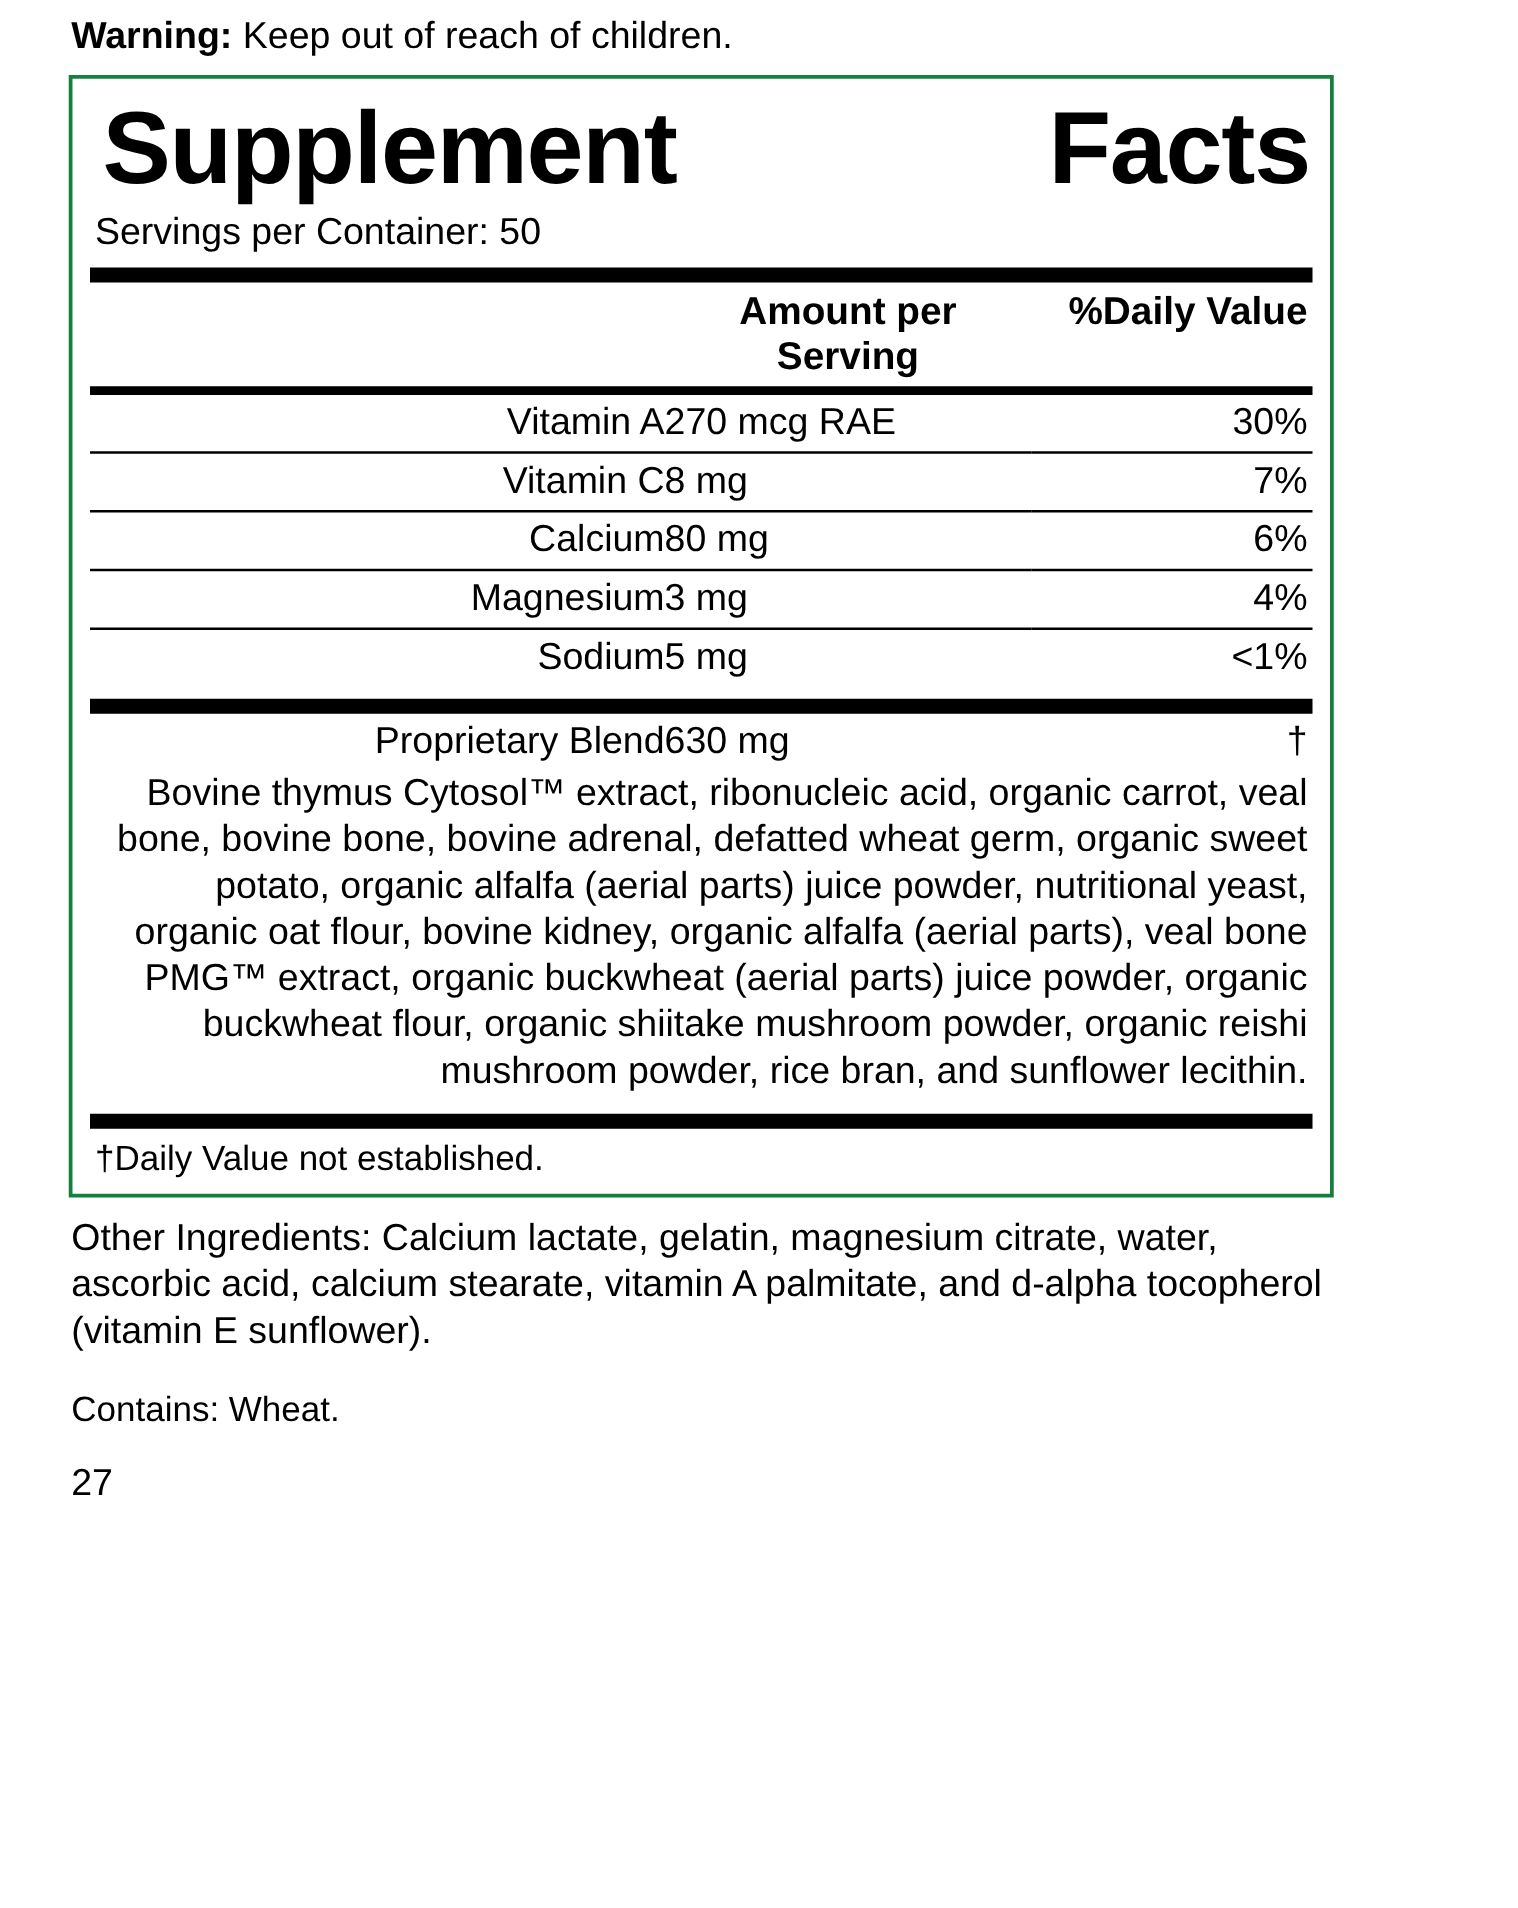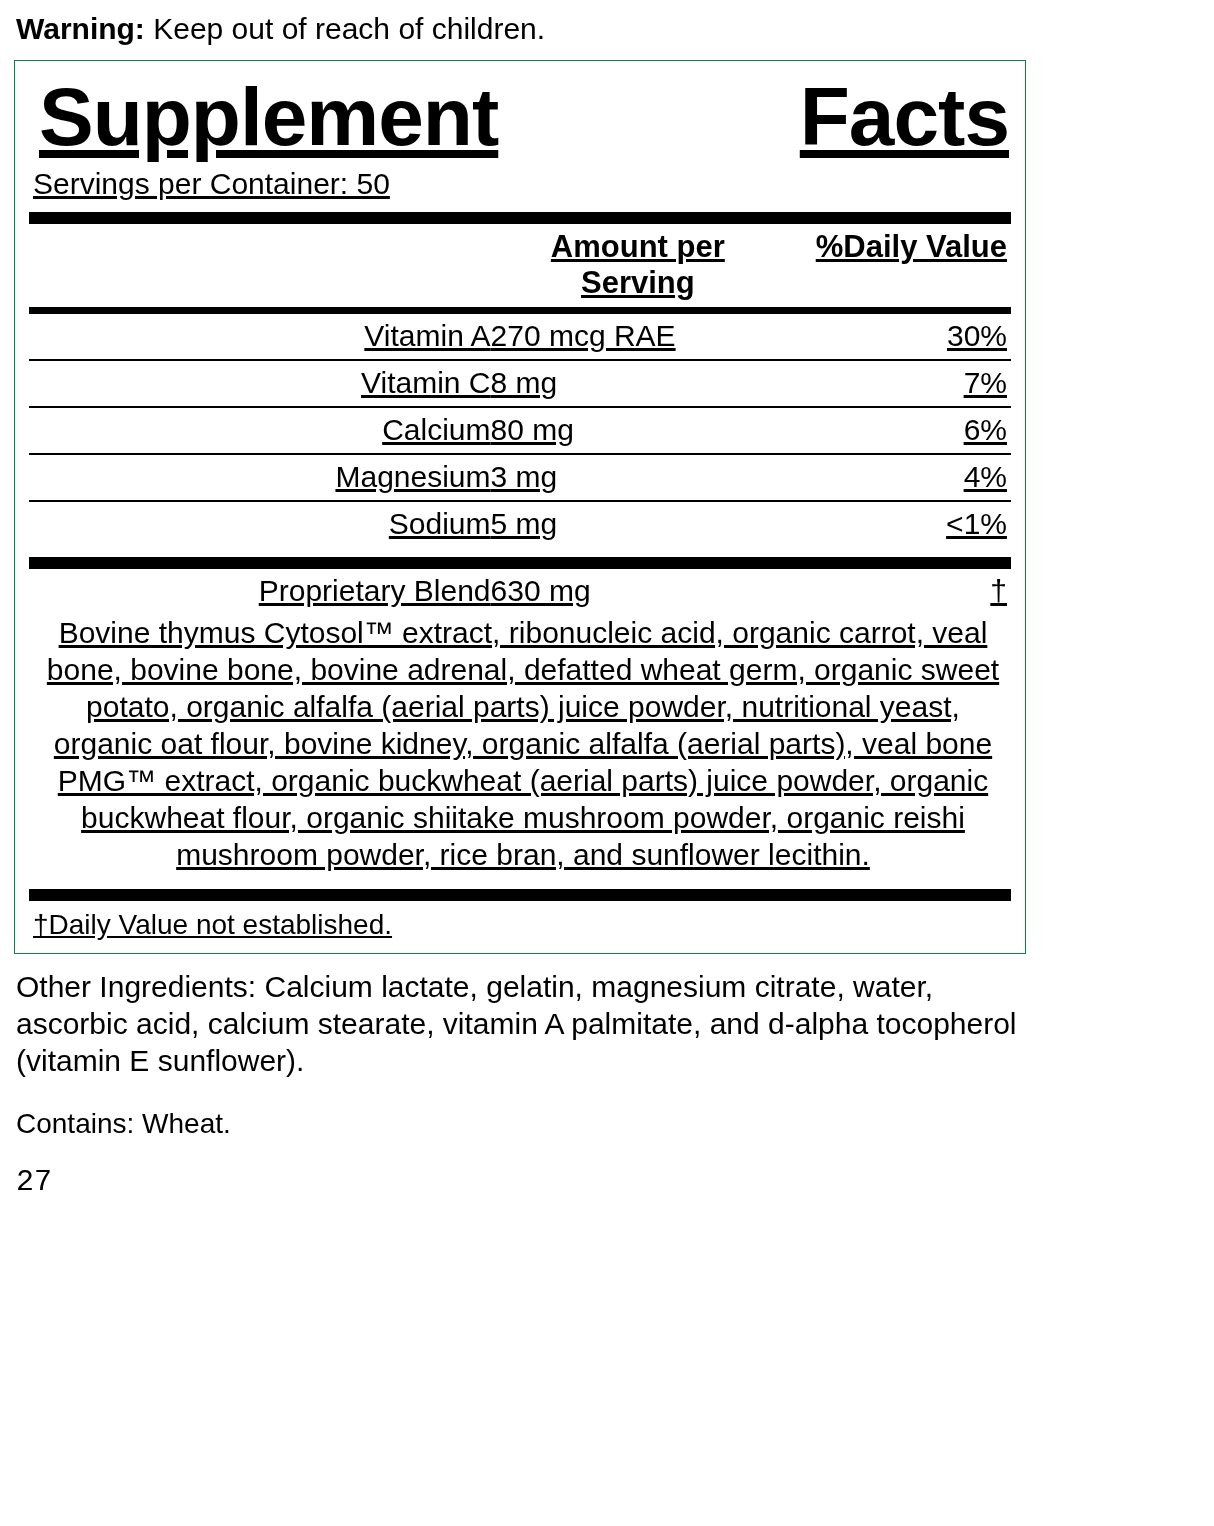--- a/index.html
+++ b/index.html
@@ -13,39 +13,39 @@
     font-family: "Liberation Sans", sans-serif;
     color: #000000;
     -webkit-font-smoothing: antialiased;
   }
   .page {
     width: 1040px;
     height: 1526px;
     position: relative;
     box-sizing: border-box;
     padding: 0 14px;
+    margin-left: 41px;
   }
 
   
   .warning {
     font-size: 30px;
     line-height: 34px;
     padding: 12px 0 14px 2px;
     white-space: nowrap;
   }
   .warning .lbl {
     font-weight: bold;
   }
 
   
   .panel {
-    border: 1px solid #15803d;
+    border: 3px solid #15803d;
     box-sizing: border-box;
     padding: 0 14px 8px 14px;
-    text-decoration: underline;
   }
 
   .sf-title {
     font-family: "Liberation Sans", sans-serif;
     font-weight: bold;
     font-size: 82px;
     line-height: 92px;
     letter-spacing: -1px;
     display: flex;
     justify-content: space-between;
@@ -94,21 +94,21 @@
     border-top: 2px solid #000;
   }
 
   .blend-row td {
     padding-top: 6px;
   }
   .blend-text {
     font-size: 30px;
     line-height: 37px;
     padding: 0 4px 6px 10px;
-    text-align: center;
+    text-align: right;
   }
 
   .dagger-note {
     font-size: 28px;
     line-height: 36px;
     padding: 6px 0 2px 4px;
   }
 
   
   .other {
@@ -118,21 +118,20 @@
   }
   .contains {
     font-size: 28px;
     line-height: 37px;
     padding: 26px 2px 0 2px;
   }
   .page-num {
     font-size: 30px;
     line-height: 37px;
     padding: 22px 2px 0 2px;
-    font-family: Liberation Mono, monospace;
   }
 </style>
 </head>
 <body>
 
 <div class="page">
 
   <div class="warning">
     <span class="lbl">Warning:</span>
     <span>Keep out of reach of children.</span>

